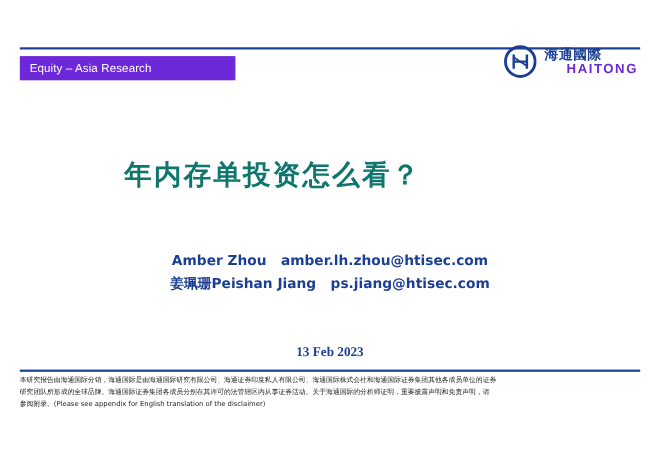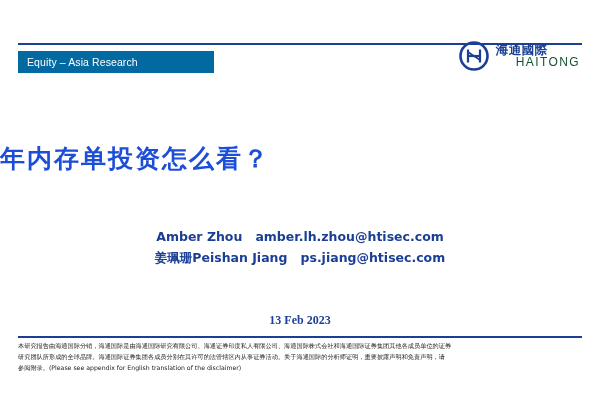--- a/index.html
+++ b/index.html
@@ -54,55 +54,56 @@
   .logo-cn {
     font-family: "DejaVu Sans", sans-serif;
     font-size: 12.5px;
     font-weight: bold;
     color: #1b3f94;
     letter-spacing: 0.5px;
   }
   .logo-en {
     font-family: "Liberation Sans", sans-serif;
     font-size: 12px;
-    font-weight: normal;
-    color: #14532d;
+    font-weight: bold;
+    color: #6d28d9;
     letter-spacing: 1.4px;
     padding-left: 20px;
   }
 
   
   .banner {
     position: absolute;
     left: 18px;
     top: 51px;
     width: 196px;
     height: 22px;
-    background: #0369a1;
+    background: #6d28d9;
     display: flex;
     align-items: center;
   }
   .banner-text {
     color: #ffffff;
     font-size: 10.5px;
     font-family: "Liberation Sans", sans-serif;
     padding-left: 9px;
     letter-spacing: 0.1px;
   }
 
   
   .title {
     position: absolute;
     left: 0;
     top: 142px;
     width: 496px;
+    text-align: center;
     font-family: "DejaVu Sans", sans-serif;
     font-size: 25px;
     font-weight: bold;
-    color: #1d4ed8;
+    color: #0f766e;
     letter-spacing: 2px;
   }
 
   .authors {
     position: absolute;
     left: 0;
     top: 227px;
     width: 600px;
     text-align: center;
     color: #1b3f94;

